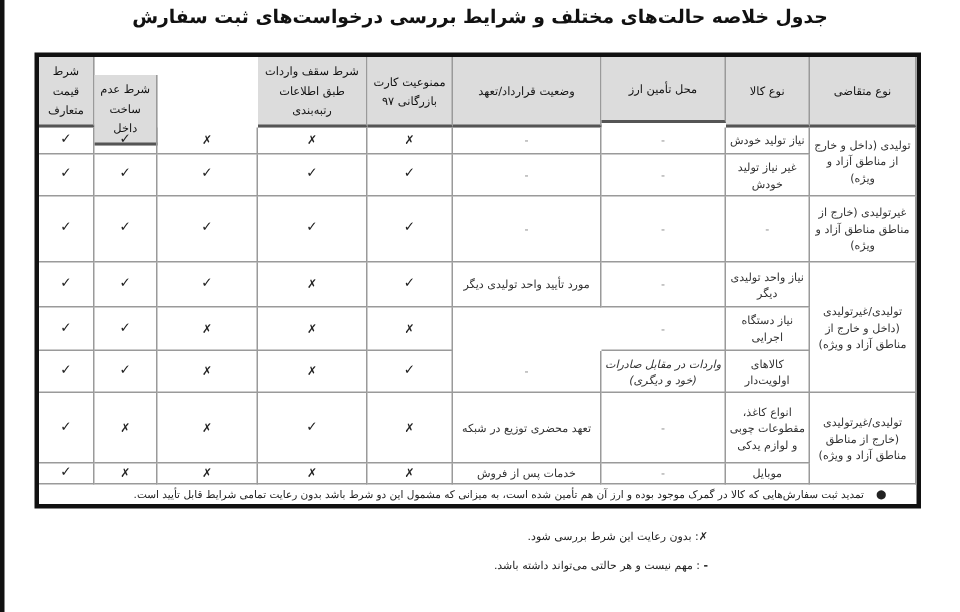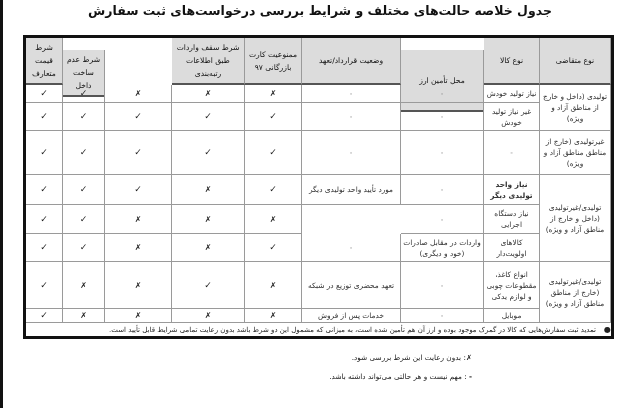--- a/index.html
+++ b/index.html
@@ -22,42 +22,42 @@
     display: flex; align-items: center; justify-content: center; text-align: center;
     direction: rtl; font-size: 7.4px; line-height: 11px; color: #333; padding: 0 2px;
   }
   .hdr { background: #dcdcdc; color: #111; font-size: 7.6px; line-height: 13px; }
   .hdr.darkb { border-bottom: 2px solid #555; }
   .mark { font-size: 9px; color: #222; }
   .mark.x { font-weight: bold; font-size: 8px; }
   .dash { color: #888; }
   .note {
     position: absolute; left: 0; top: 285px; width: 585px; height: 14px;
-    direction: rtl; font-size: 7px; line-height: 14px; color: #222; box-sizing: border-box;
+    direction: rtl; font-size: 7px; line-height: 14px; color: #222; padding-right: 20px; box-sizing: border-box;
   }
   .bullet { display: inline-block; margin-left: 8px; font-size: 8px; }
   .legend {
     position: absolute; right: 168px; top: 348px; direction: rtl; font-size: 7.3px; color: #222;
   }
   .legend div { height: 19px; line-height: 19px; }
   .legend .sym { font-weight: bold; }
 </style>
 </head>
 <body>
 
 <div class="left-edge"></div>
 <div class="title">جدول خلاصه حالت‌های مختلف و شرایط بررسی درخواست‌های ثبت سفارش</div>
 
 <div class="tbl-wrap" id="tbl">
     <div class="cell hdr darkb" style="left: 0px; top: 0px; width: 37px; height: 47px;">شرط قیمت متعارف</div>
     <div class="cell hdr darkb" style="left: 37px; top: 12px; width: 42px; height: 47px;">شرط عدم ساخت داخل</div>
     <div class="cell hdr darkb" style="left: 146px; top: 0px; width: 73px; height: 47px;">شرط سقف واردات طبق اطلاعات رتبه‌بندی</div>
     <div class="cell hdr darkb" style="left: 219px; top: 0px; width: 57px; height: 47px;">ممنوعیت کارت بازرگانی ۹۷</div>
     <div class="cell hdr darkb" style="left: 276px; top: 0px; width: 99px; height: 47px;">وضعیت قرارداد/تعهد</div>
-    <div class="cell hdr darkb" style="left: 375px; top: 12px; width: 83px; height: 62px;">محل تأمین ارز</div>
+    <div class="cell hdr darkb" style="left: 375px; top: 0px; width: 83px; height: 44px;">محل تأمین ارز</div>
     <div class="cell hdr darkb" style="left: 514px; top: 0px; width: 71px; height: 47px;">نوع متقاضی</div>
     <div class="cell hdr darkb" style="left: 458px; top: 0px; width: 56px; height: 47px;">نوع کالا</div>
     <div class="cell mark" style="left: 0px; top: 47px; width: 37px; height: 18px;">✓</div>
     <div class="cell mark" style="left: 37px; top: 47px; width: 42px; height: 18px;">✓</div>
     <div class="cell mark x" style="left: 79px; top: 47px; width: 67px; height: 18px;">✗</div>
     <div class="cell mark x" style="left: 146px; top: 47px; width: 73px; height: 18px;">✗</div>
     <div class="cell mark x" style="left: 219px; top: 47px; width: 57px; height: 18px;">✗</div>
     <div class="cell dash" style="left: 276px; top: 47px; width: 99px; height: 18px;">-</div>
     <div class="cell dash" style="left: 375px; top: 47px; width: 83px; height: 18px;">-</div>
     <div class="cell " style="left: 458px; top: 47px; width: 56px; height: 18px;">نیاز تولید خودش</div>
@@ -77,35 +77,35 @@
     <div class="cell dash" style="left: 276px; top: 93px; width: 99px; height: 44px;">-</div>
     <div class="cell dash" style="left: 375px; top: 93px; width: 83px; height: 44px;">-</div>
     <div class="cell dash" style="left: 458px; top: 93px; width: 56px; height: 44px;">-</div>
     <div class="cell mark" style="left: 0px; top: 137px; width: 37px; height: 30px;">✓</div>
     <div class="cell mark" style="left: 37px; top: 137px; width: 42px; height: 30px;">✓</div>
     <div class="cell mark" style="left: 79px; top: 137px; width: 67px; height: 30px;">✓</div>
     <div class="cell mark x" style="left: 146px; top: 137px; width: 73px; height: 30px;">✗</div>
     <div class="cell mark" style="left: 219px; top: 137px; width: 57px; height: 30px;">✓</div>
     <div class="cell " style="left: 276px; top: 137px; width: 99px; height: 30px;">مورد تأیید واحد تولیدی دیگر</div>
     <div class="cell dash" style="left: 375px; top: 137px; width: 83px; height: 30px;">-</div>
-    <div class="cell " style="left: 458px; top: 137px; width: 56px; height: 30px; font-weight: bold;">نیاز واحد تولیدی دیگر</div>
+    <div class="cell " style="left: 458px; top: 137px; width: 56px; height: 30px;">نیاز واحد تولیدی دیگر</div>
     <div class="cell mark" style="left: 0px; top: 167px; width: 37px; height: 29px;">✓</div>
     <div class="cell mark" style="left: 37px; top: 167px; width: 42px; height: 29px;">✓</div>
     <div class="cell mark x" style="left: 79px; top: 167px; width: 67px; height: 29px;">✗</div>
     <div class="cell mark x" style="left: 146px; top: 167px; width: 73px; height: 29px;">✗</div>
     <div class="cell mark x" style="left: 219px; top: 167px; width: 57px; height: 29px;">✗</div>
     <div class="cell dash" style="left: 375px; top: 167px; width: 83px; height: 29px;">-</div>
     <div class="cell " style="left: 458px; top: 167px; width: 56px; height: 29px;">نیاز دستگاه اجرایی</div>
     <div class="cell mark" style="left: 0px; top: 196px; width: 37px; height: 28px;">✓</div>
     <div class="cell mark" style="left: 37px; top: 196px; width: 42px; height: 28px;">✓</div>
     <div class="cell mark x" style="left: 79px; top: 196px; width: 67px; height: 28px;">✗</div>
     <div class="cell mark x" style="left: 146px; top: 196px; width: 73px; height: 28px;">✗</div>
     <div class="cell mark" style="left: 219px; top: 196px; width: 57px; height: 28px;">✓</div>
     <div class="cell dash" style="left: 276px; top: 196px; width: 99px; height: 28px;">-</div>
-    <div class="cell " style="left: 375px; top: 196px; width: 83px; height: 28px;">واردات در مقابل صادرات (خود و دیگری)</div>
+    <div class="cell " style="left: 375px; top: 196px; width: 83px; height: 28px; font-style: italic;">واردات در مقابل صادرات (خود و دیگری)</div>
     <div class="cell " style="left: 458px; top: 196px; width: 56px; height: 28px;">کالاهای اولویت‌دار</div>
     <div class="cell mark" style="left: 0px; top: 224px; width: 37px; height: 47px;">✓</div>
     <div class="cell mark x" style="left: 37px; top: 224px; width: 42px; height: 47px;">✗</div>
     <div class="cell mark x" style="left: 79px; top: 224px; width: 67px; height: 47px;">✗</div>
     <div class="cell mark" style="left: 146px; top: 224px; width: 73px; height: 47px;">✓</div>
     <div class="cell mark x" style="left: 219px; top: 224px; width: 57px; height: 47px;">✗</div>
     <div class="cell " style="left: 276px; top: 224px; width: 99px; height: 47px;">تعهد محضری توزیع در شبکه</div>
     <div class="cell dash" style="left: 375px; top: 224px; width: 83px; height: 47px;">-</div>
     <div class="cell " style="left: 458px; top: 224px; width: 56px; height: 47px;">انواع کاغذ، مقطوعات چوبی و لوازم یدکی</div>
     <div class="cell mark" style="left: 0px; top: 271px; width: 37px; height: 14px;">✓</div>

